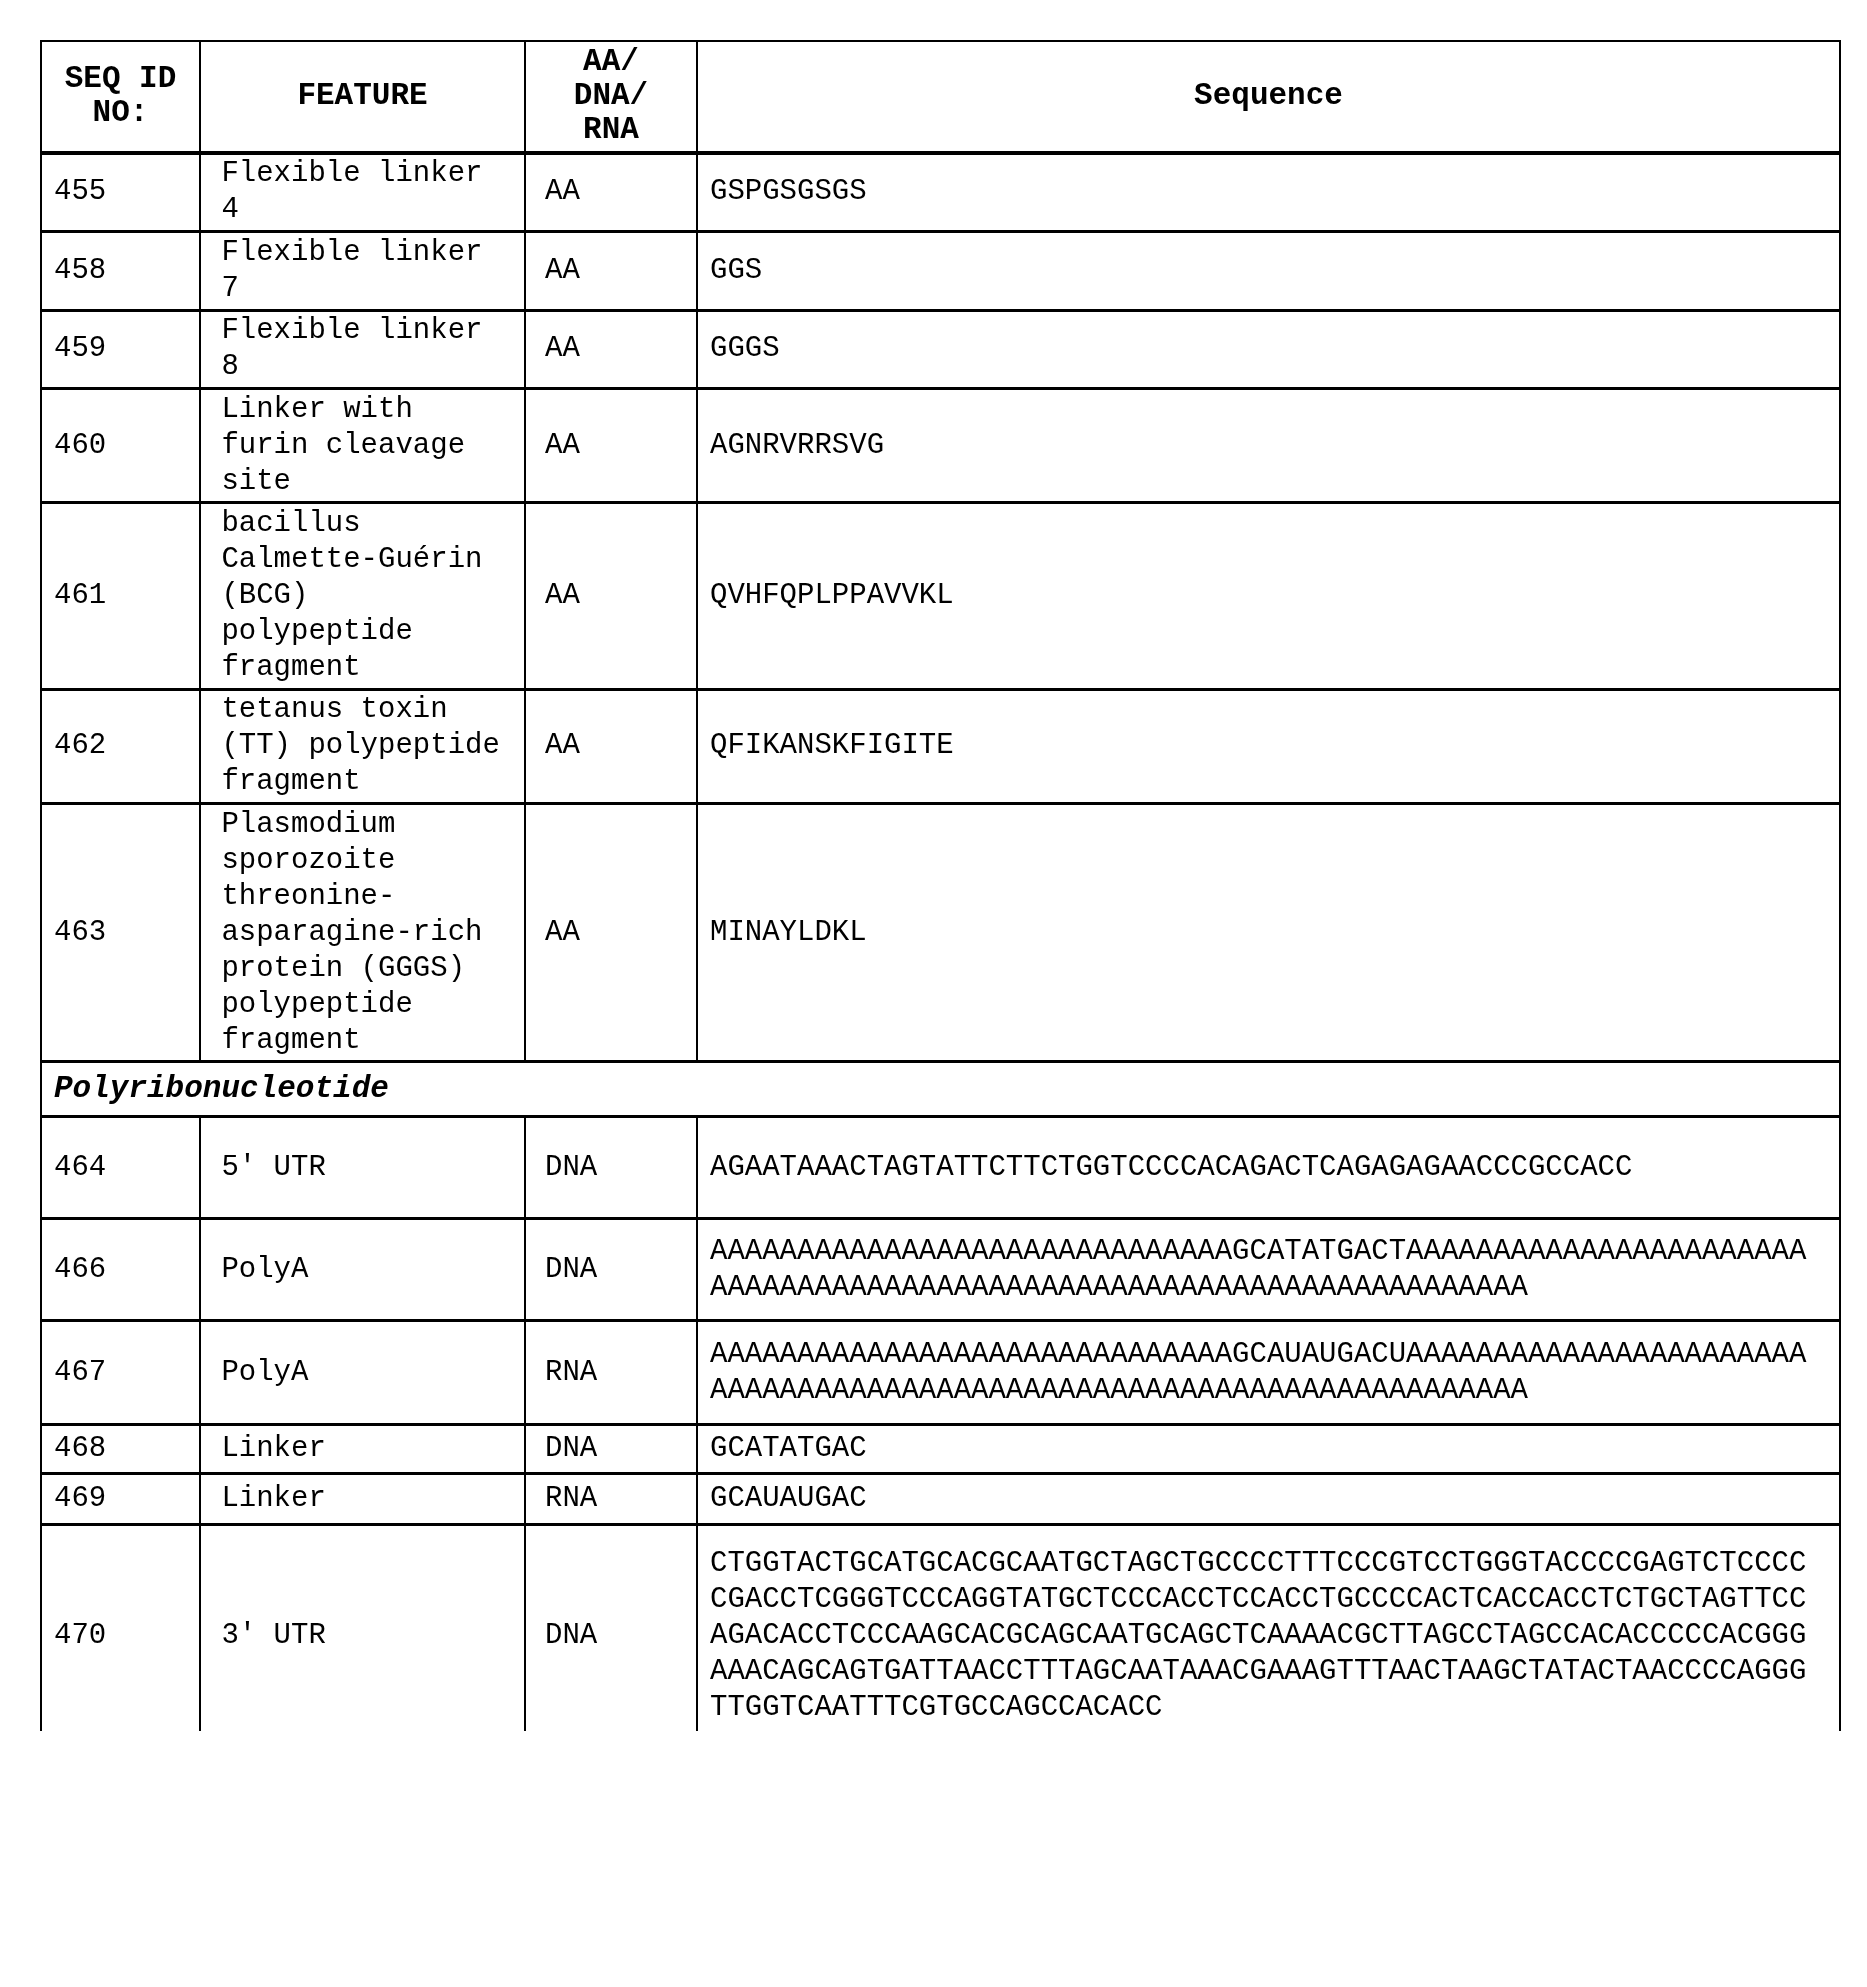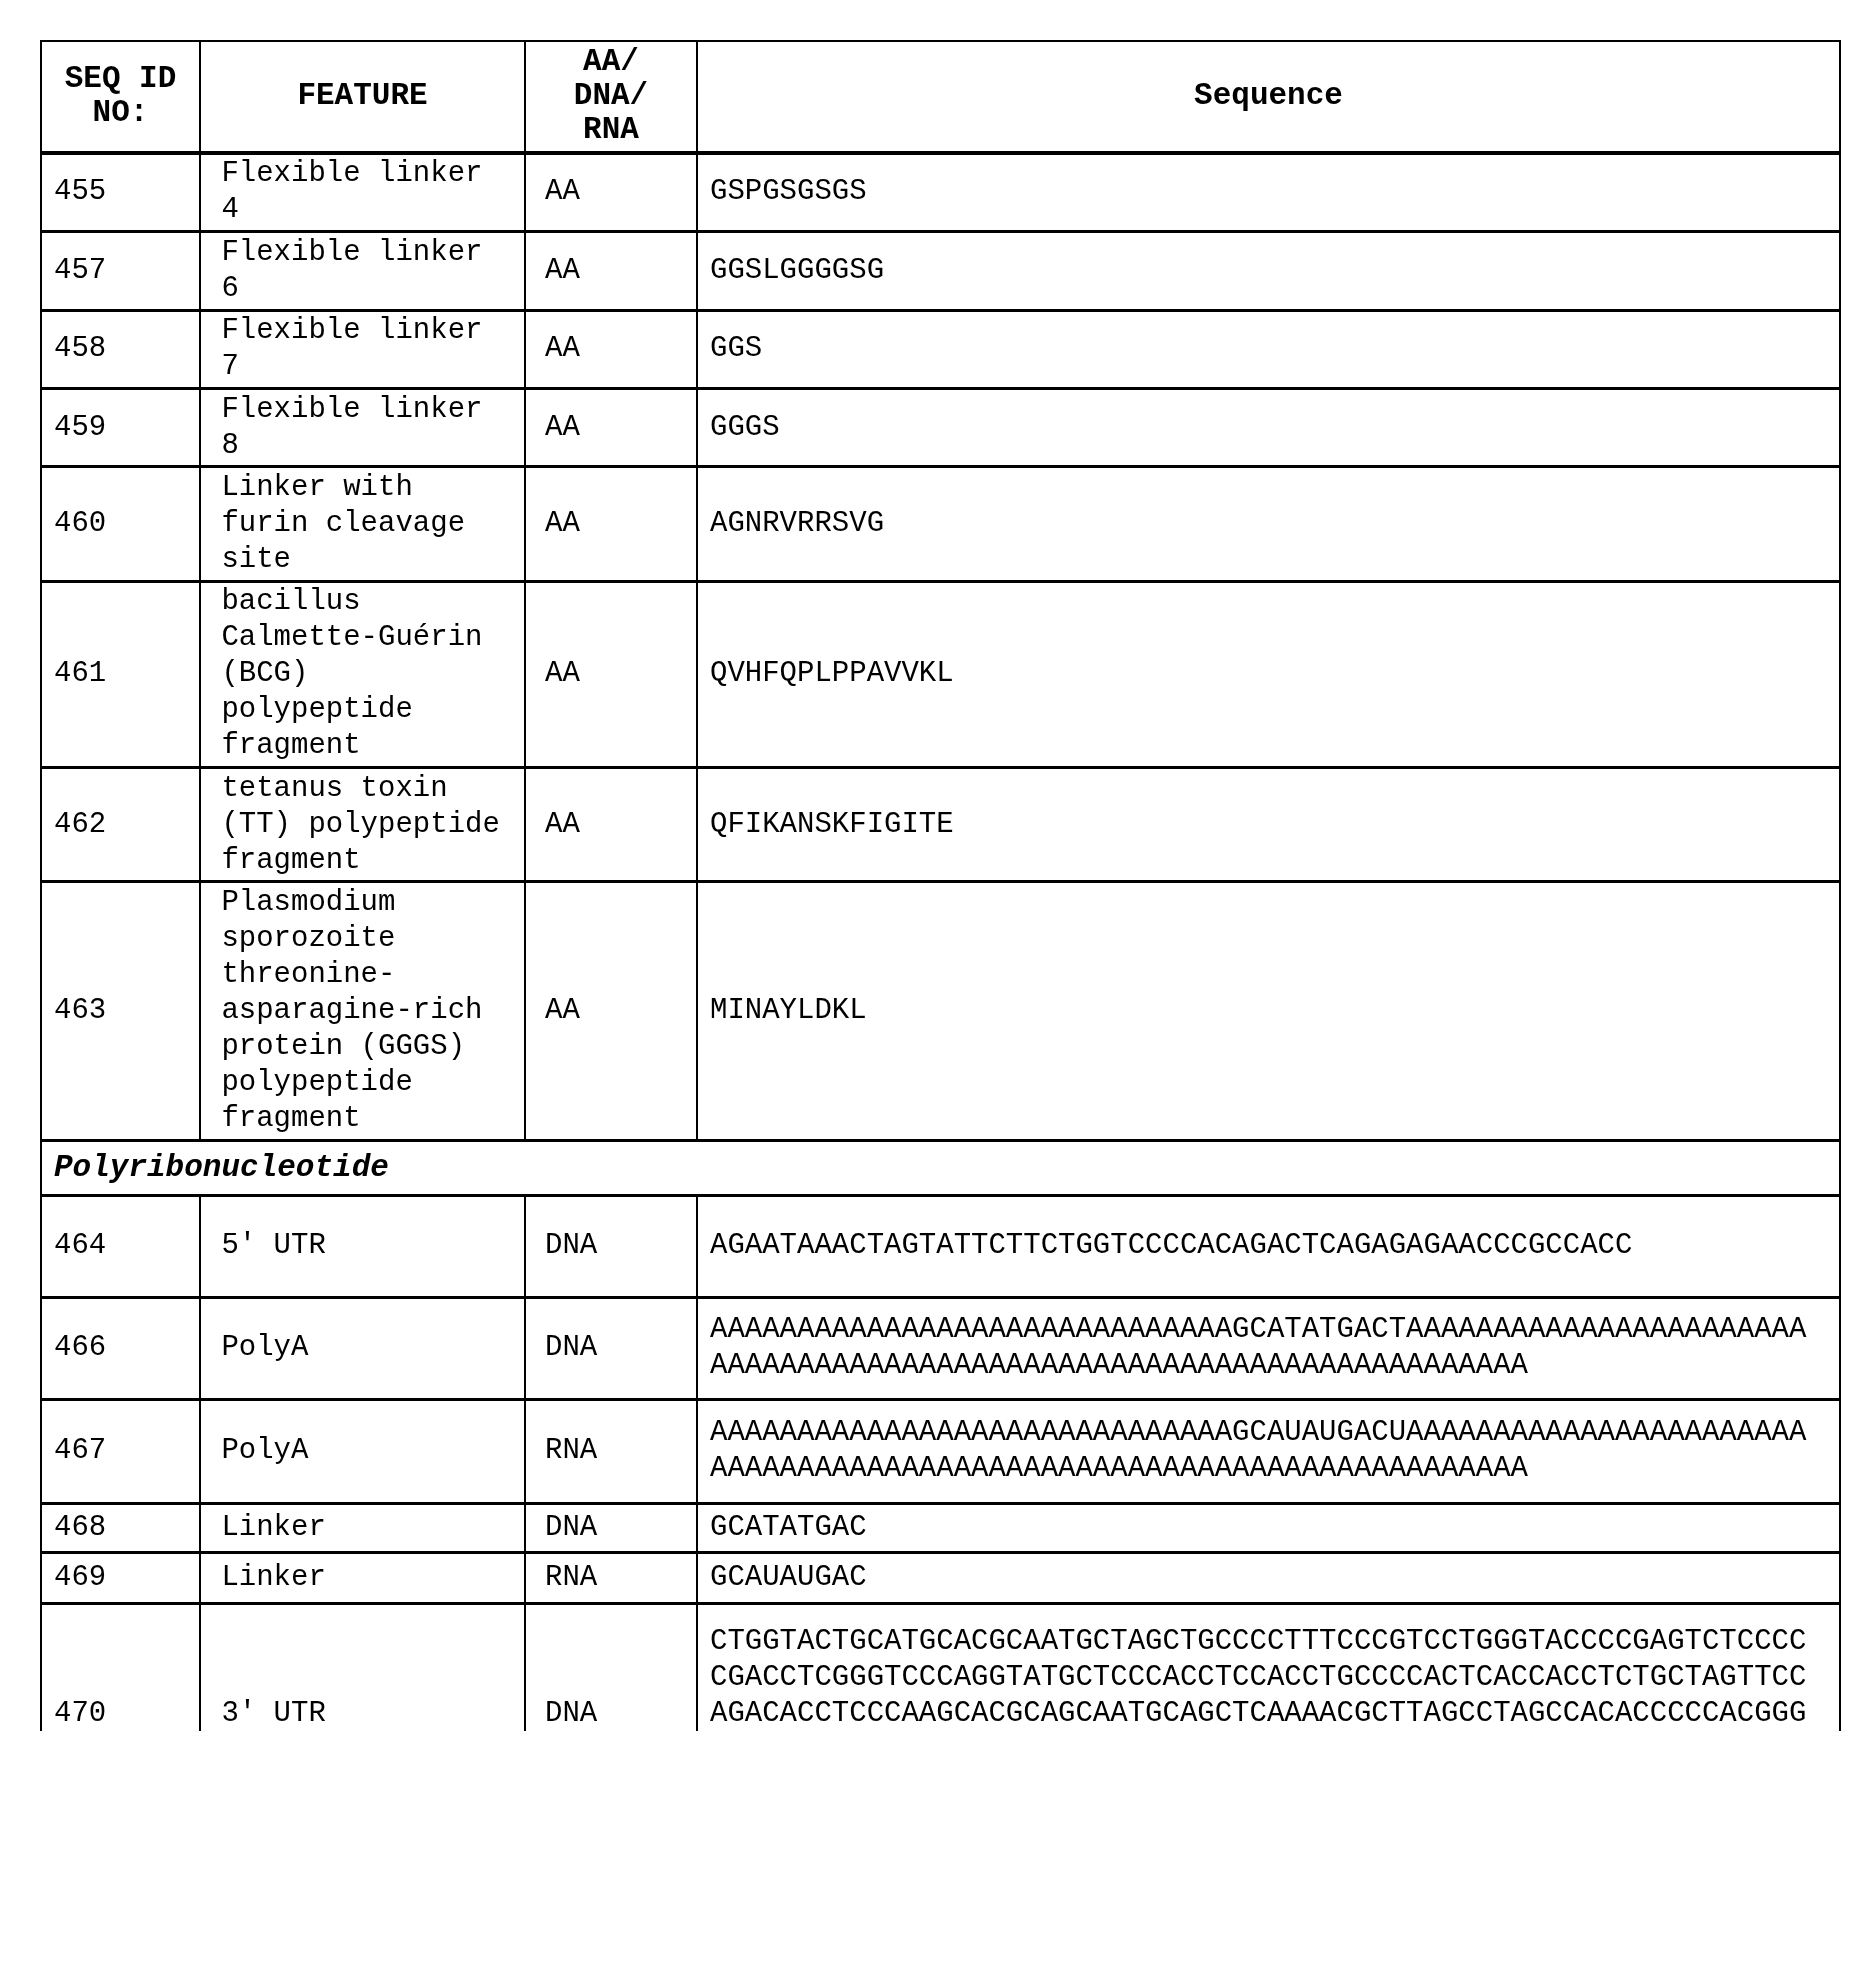--- a/index.html
+++ b/index.html
@@ -88,26 +88,20 @@
         <th>Sequence</th>
       </tr>
     </thead>
     <tbody id="table-body">
         <tr style="height: 72px; margin-top: 48px;">
           <td class="c1">455</td>
           <td class="c2">Flexible linker 4</td>
           <td class="c3">AA</td>
           <td class="c4">GSPGSGSGS</td>
         </tr>
-        <tr style="height: 72px;">
-          <td class="c1">457</td>
-          <td class="c2">Flexible linker 6</td>
-          <td class="c3">AA</td>
-          <td class="c4">GGSLGGGGSG</td>
-        </tr>
         <tr style="height: 73px;">
           <td class="c1">458</td>
           <td class="c2">Flexible linker 7</td>
           <td class="c3">AA</td>
           <td class="c4">GGS</td>
         </tr>
         <tr style="height: 72px;">
           <td class="c1">459</td>
           <td class="c2">Flexible linker 8</td>
           <td class="c3">AA</td>

